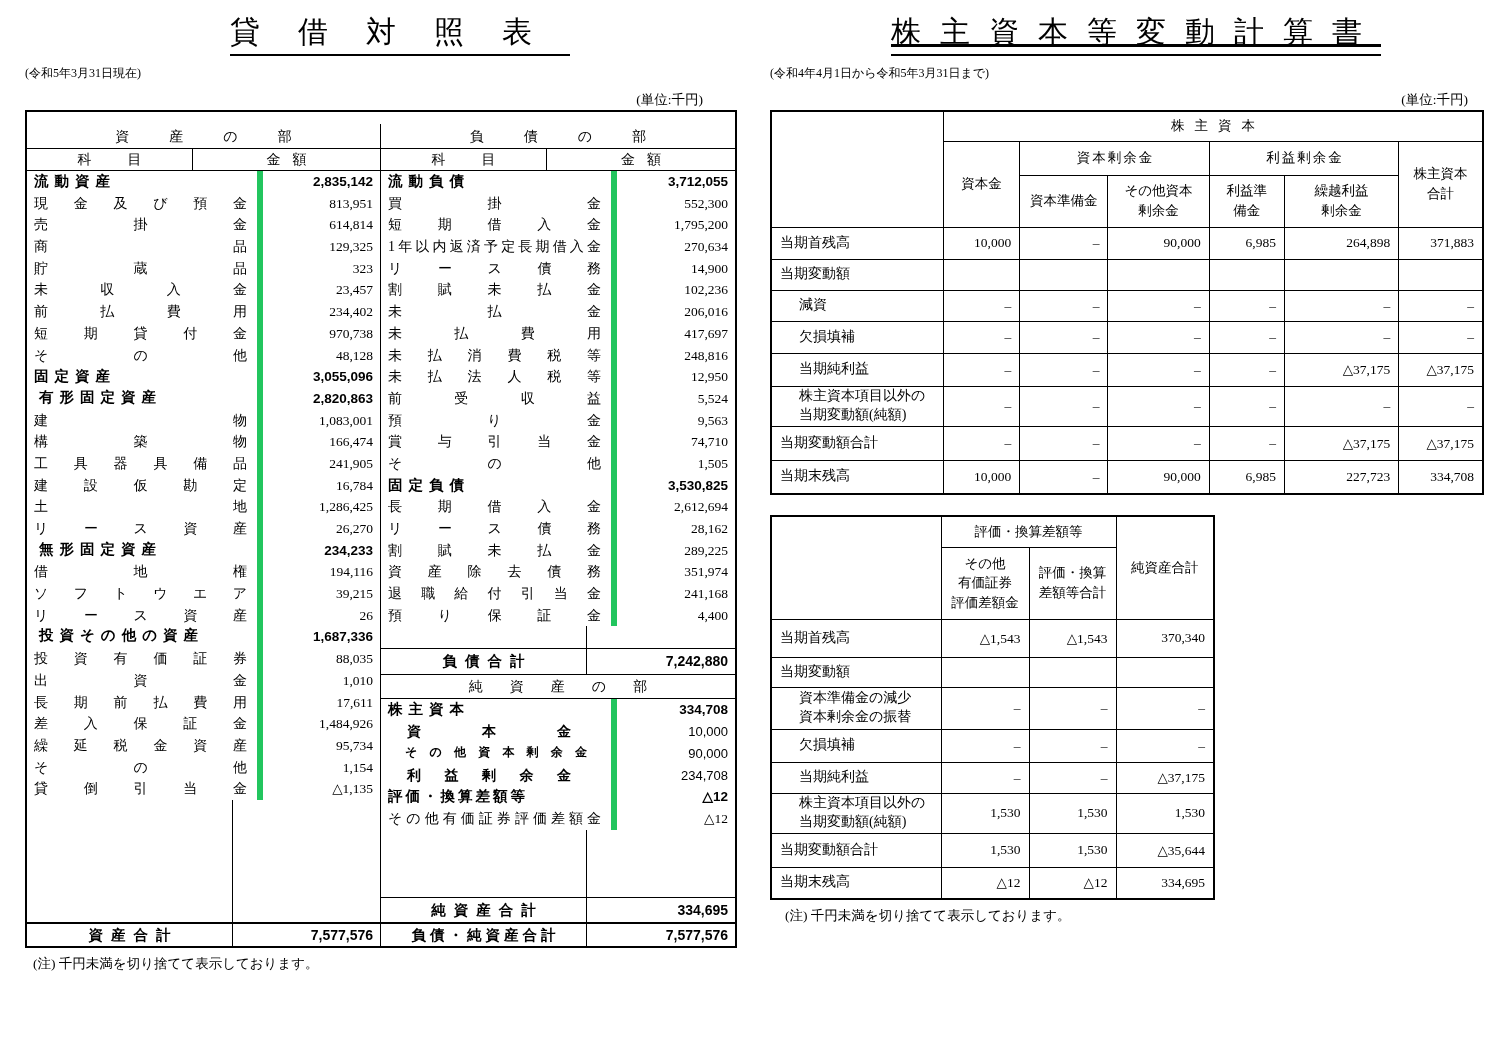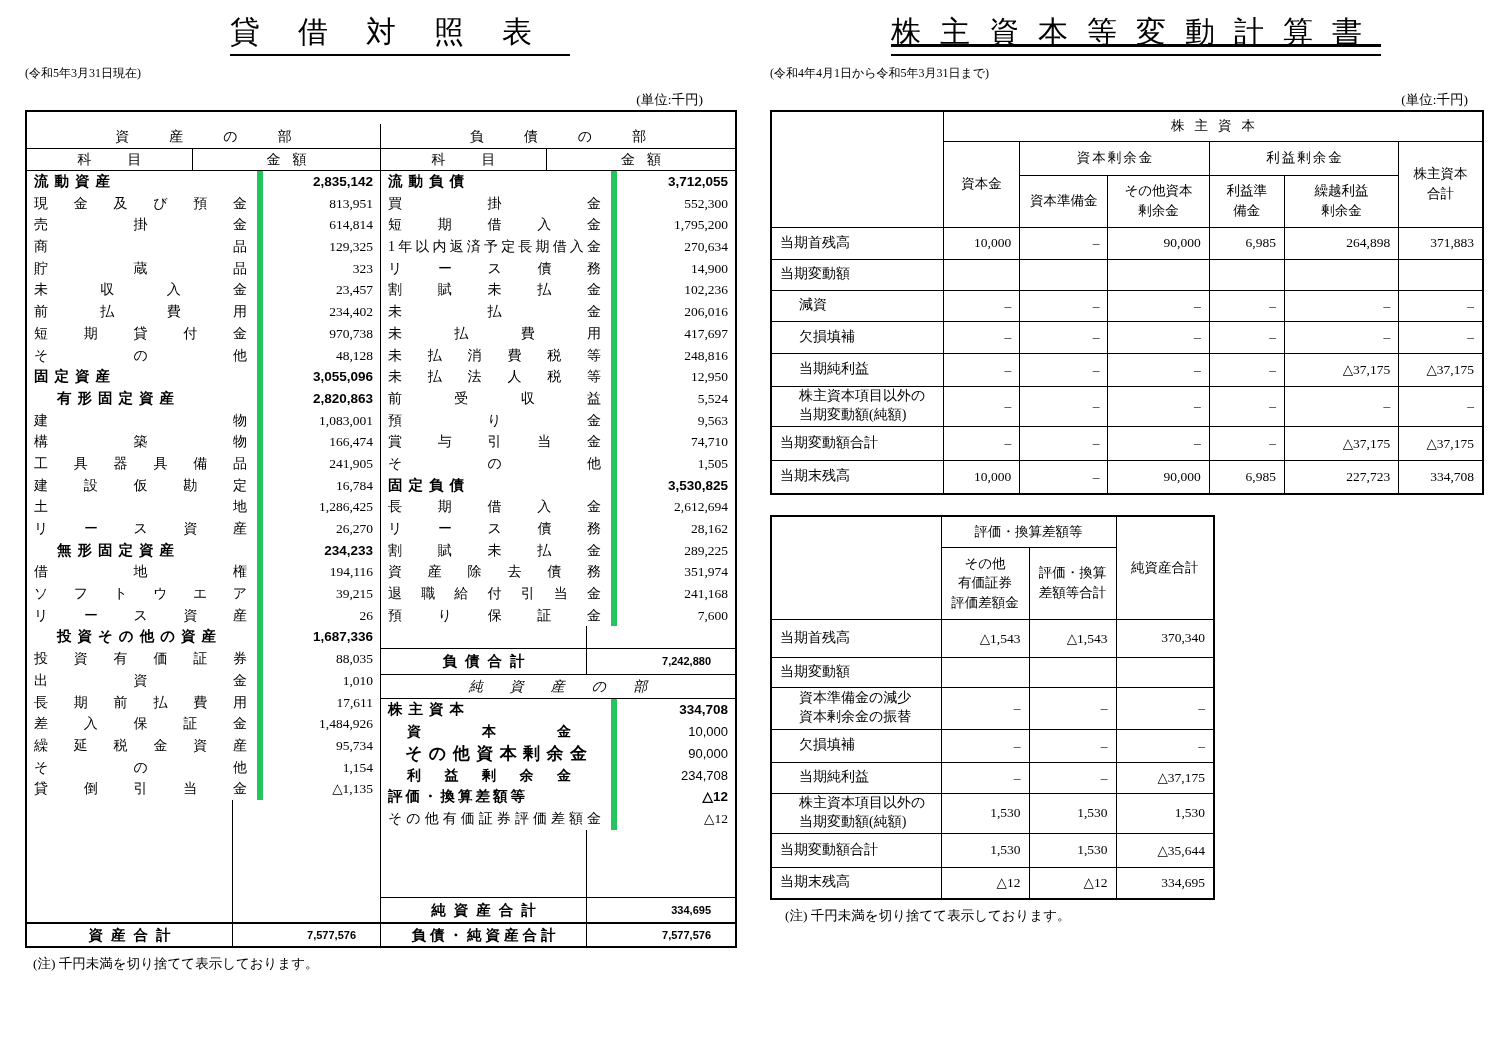--- a/index.html
+++ b/index.html
@@ -34,44 +34,44 @@
   .col-h .ch-a { flex:1; text-align:center; }
 
   .brow { display:flex; height:21.7px; line-height:21.7px; font-size:14px; }
   .lbl { width:236px; border-right:6px solid #22c55e; padding:0 10px 0 7px; overflow:hidden; }
   .amt { flex:1; text-align:right; padding-right:7px; font-size:13.5px; }
   .amt.b { font-family:"Liberation Sans", sans-serif; font-weight:bold; font-size:13.5px; }
   .amt.g { font-family:"Liberation Sans", sans-serif; font-size:13px; }
   .lbl.j  { text-align:justify; text-align-last:justify; text-justify:inter-character; }
   .lbl.b, .lbl.bi { font-family:"Liberation Sans", sans-serif; font-weight:bold;
                     font-size:14.5px; letter-spacing:6px; }
-  .lbl.bi { padding-left:30px; }
+  .lbl.bi { padding-left:12px;font-family:Liberation Mono, monospace; }
   .lbl.nb { font-family:"Liberation Sans", sans-serif; font-weight:bold; font-size:14px;
             padding-left:26px; padding-right:40px;
             text-align:justify; text-align-last:justify; text-justify:inter-character; }
-  .lbl.nbs { font-family:Liberation Serif, serif; font-weight:bold; font-size:17px;
+  .lbl.nbs { font-family:Liberation Mono, monospace; font-weight:bold; font-size:12px;
             padding-left:24px; padding-right:24px;
             text-align:justify; text-align-last:justify; text-justify:inter-character; }
   .lbl.bt { font-family:"Liberation Sans", sans-serif; font-weight:bold; font-size:14.5px;
             letter-spacing:3px; }
 
   .fill { display:flex; }
   .fill .fill-l { width:206px; border-right:1px solid #000; }
   #asset-fill { flex:1; }
   #na-fill { flex:1; }
   .spacer22 { height:22px; }
 
   .trow { display:flex; font-family:"Liberation Sans", sans-serif; font-weight:bold; }
   .trow .t-lbl { width:206px; border-right:1px solid #000; text-align:center; }
-  .trow .t-amt { flex:1; text-align:right; padding-right:24px; font-size:11px; }
+  .trow .t-amt { flex:1; text-align:right; padding-right:7px; font-size:14px; }
   #liab-total { height:27px; line-height:25px; border-top:1px solid #000;
                 border-bottom:1px solid #000; font-size:14.5px; }
   #na-part-header { height:24px; line-height:24px; border-bottom:1px solid #000;
                     text-align:center; font-size:14px; font-family:"Liberation Serif", serif;
-                    font-weight:normal;font-style:italic; }
+                    font-weight:normal; }
   #na-total { height:25px; line-height:24px; border-top:1px solid #000; font-size:14.5px; }
   #asset-total, #grand-total { height:24px; line-height:22px; border-top:2px solid #000;
                                font-size:14.5px; }
   .ls2  { letter-spacing:2px;  margin-right:-2px; }
   .ls4  { letter-spacing:4px;  margin-right:-4px; }
   .ls8  { letter-spacing:8px;  margin-right:-8px; }
   .ls10 { letter-spacing:10px; margin-right:-10px; }
   .ls12 { letter-spacing:12px; margin-right:-12px; }
   .ls27 { letter-spacing:27px; margin-right:-27px; }
   .ls36 { letter-spacing:36px; margin-right:-36px; }
@@ -336,21 +336,21 @@
             <div class="brow">
               <div class="lbl j">資産除去債務</div>
               <div class="amt r">351,974</div>
             </div>
             <div class="brow">
               <div class="lbl j">退職給付引当金</div>
               <div class="amt r">241,168</div>
             </div>
             <div class="brow">
               <div class="lbl j">預り保証金</div>
-              <div class="amt r">7,600</div>
+              <div class="amt r">4,400</div>
             </div>
           </div>
         <div class="fill spacer22">
             <div class="fill-l"></div>
           </div>
         <div class="trow" id="liab-total">
           <div class="t-lbl"><span class="ls8">負債合計</span></div>
           <div class="t-amt">7,242,880</div>
         </div>
         <div id="na-part-header">

